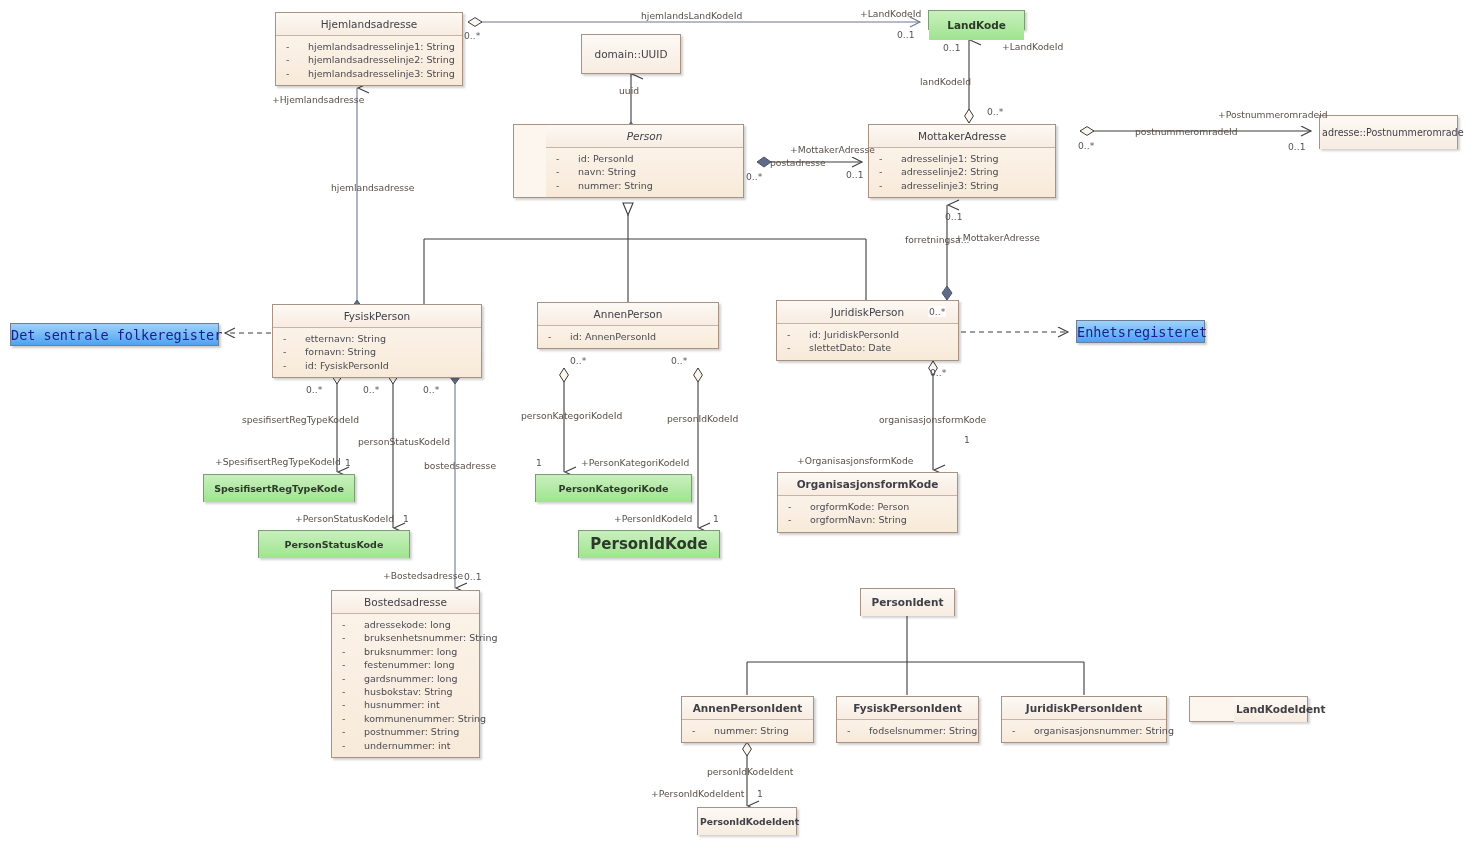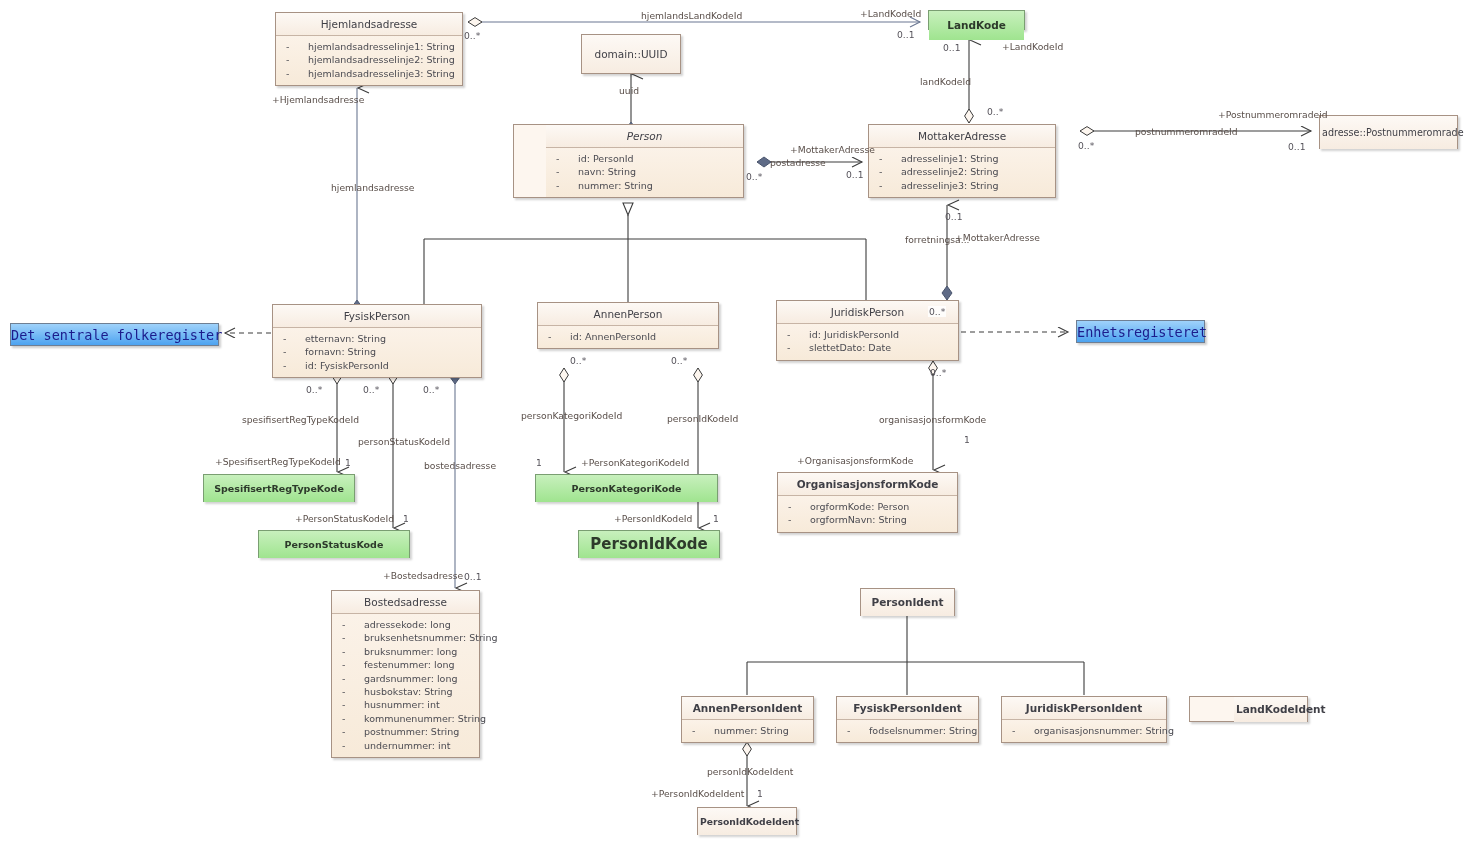--- a/index.html
+++ b/index.html
@@ -271,21 +271,21 @@
   </div>
 
   <div class="uml green" style="left:203px; top:474px; width:152px; height:28px;">
     <div class="hdr" style="line-height:17px; padding:5px 2px; font-size:9.5px;">SpesifisertRegTypeKode</div>
   </div>
 
   <div class="uml green" style="left:258px; top:530px; width:152px; height:28px;">
     <div class="hdr" style="line-height:17px; padding:5px 2px; font-size:9.5px;">PersonStatusKode</div>
   </div>
 
-  <div class="uml green" style="left:535px; top:474px; width:183px; height:28px;">
+  <div class="uml green" style="left:535px; top:474px; width:157px; height:28px;">
     <div class="hdr" style="line-height:17px; padding:5px 2px; font-size:9.5px;">PersonKategoriKode</div>
   </div>
 
   <div class="uml green" style="left:578px; top:530px; width:142px; height:28px;">
     <div class="hdr" style="line-height:17px; padding:5px 0; font-size:15px;">PersonIdKode</div>
   </div>
 
   <div class="uml has-attrs bold-title" style="left:777px; top:472px; width:181px;">
     <div class="hdr">OrganisasjonsformKode</div>
     <div class="attrs">

